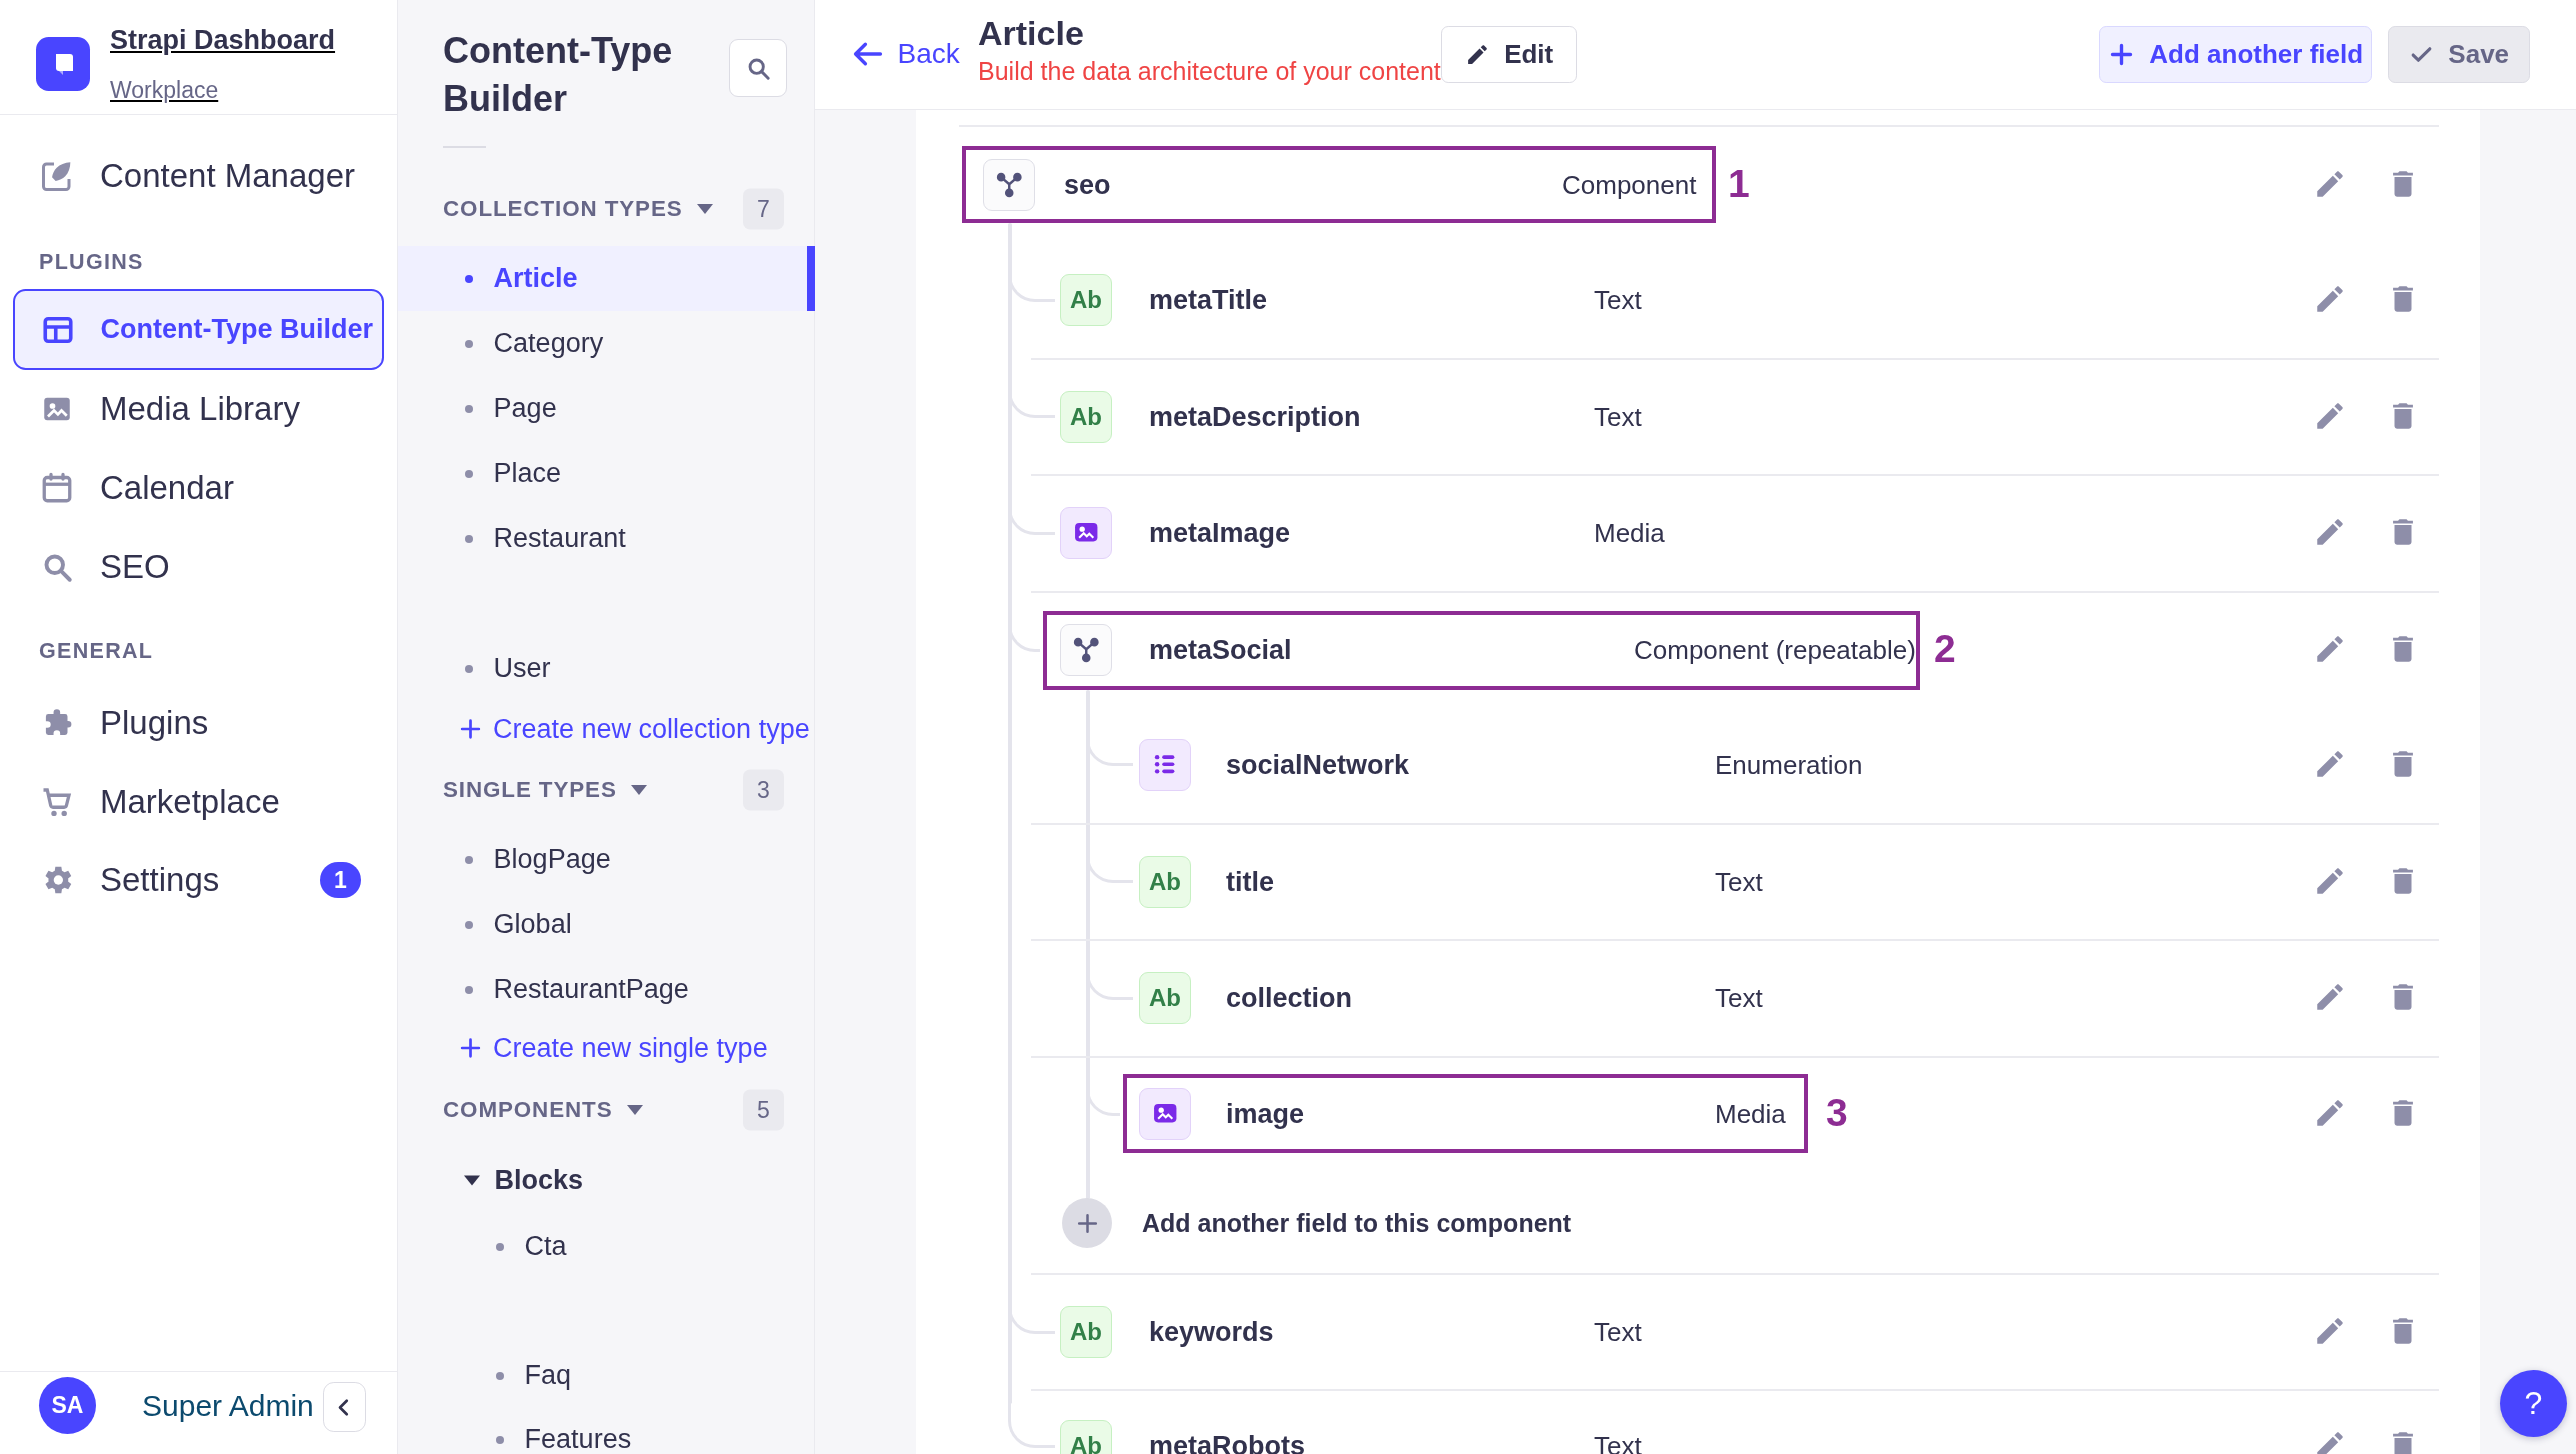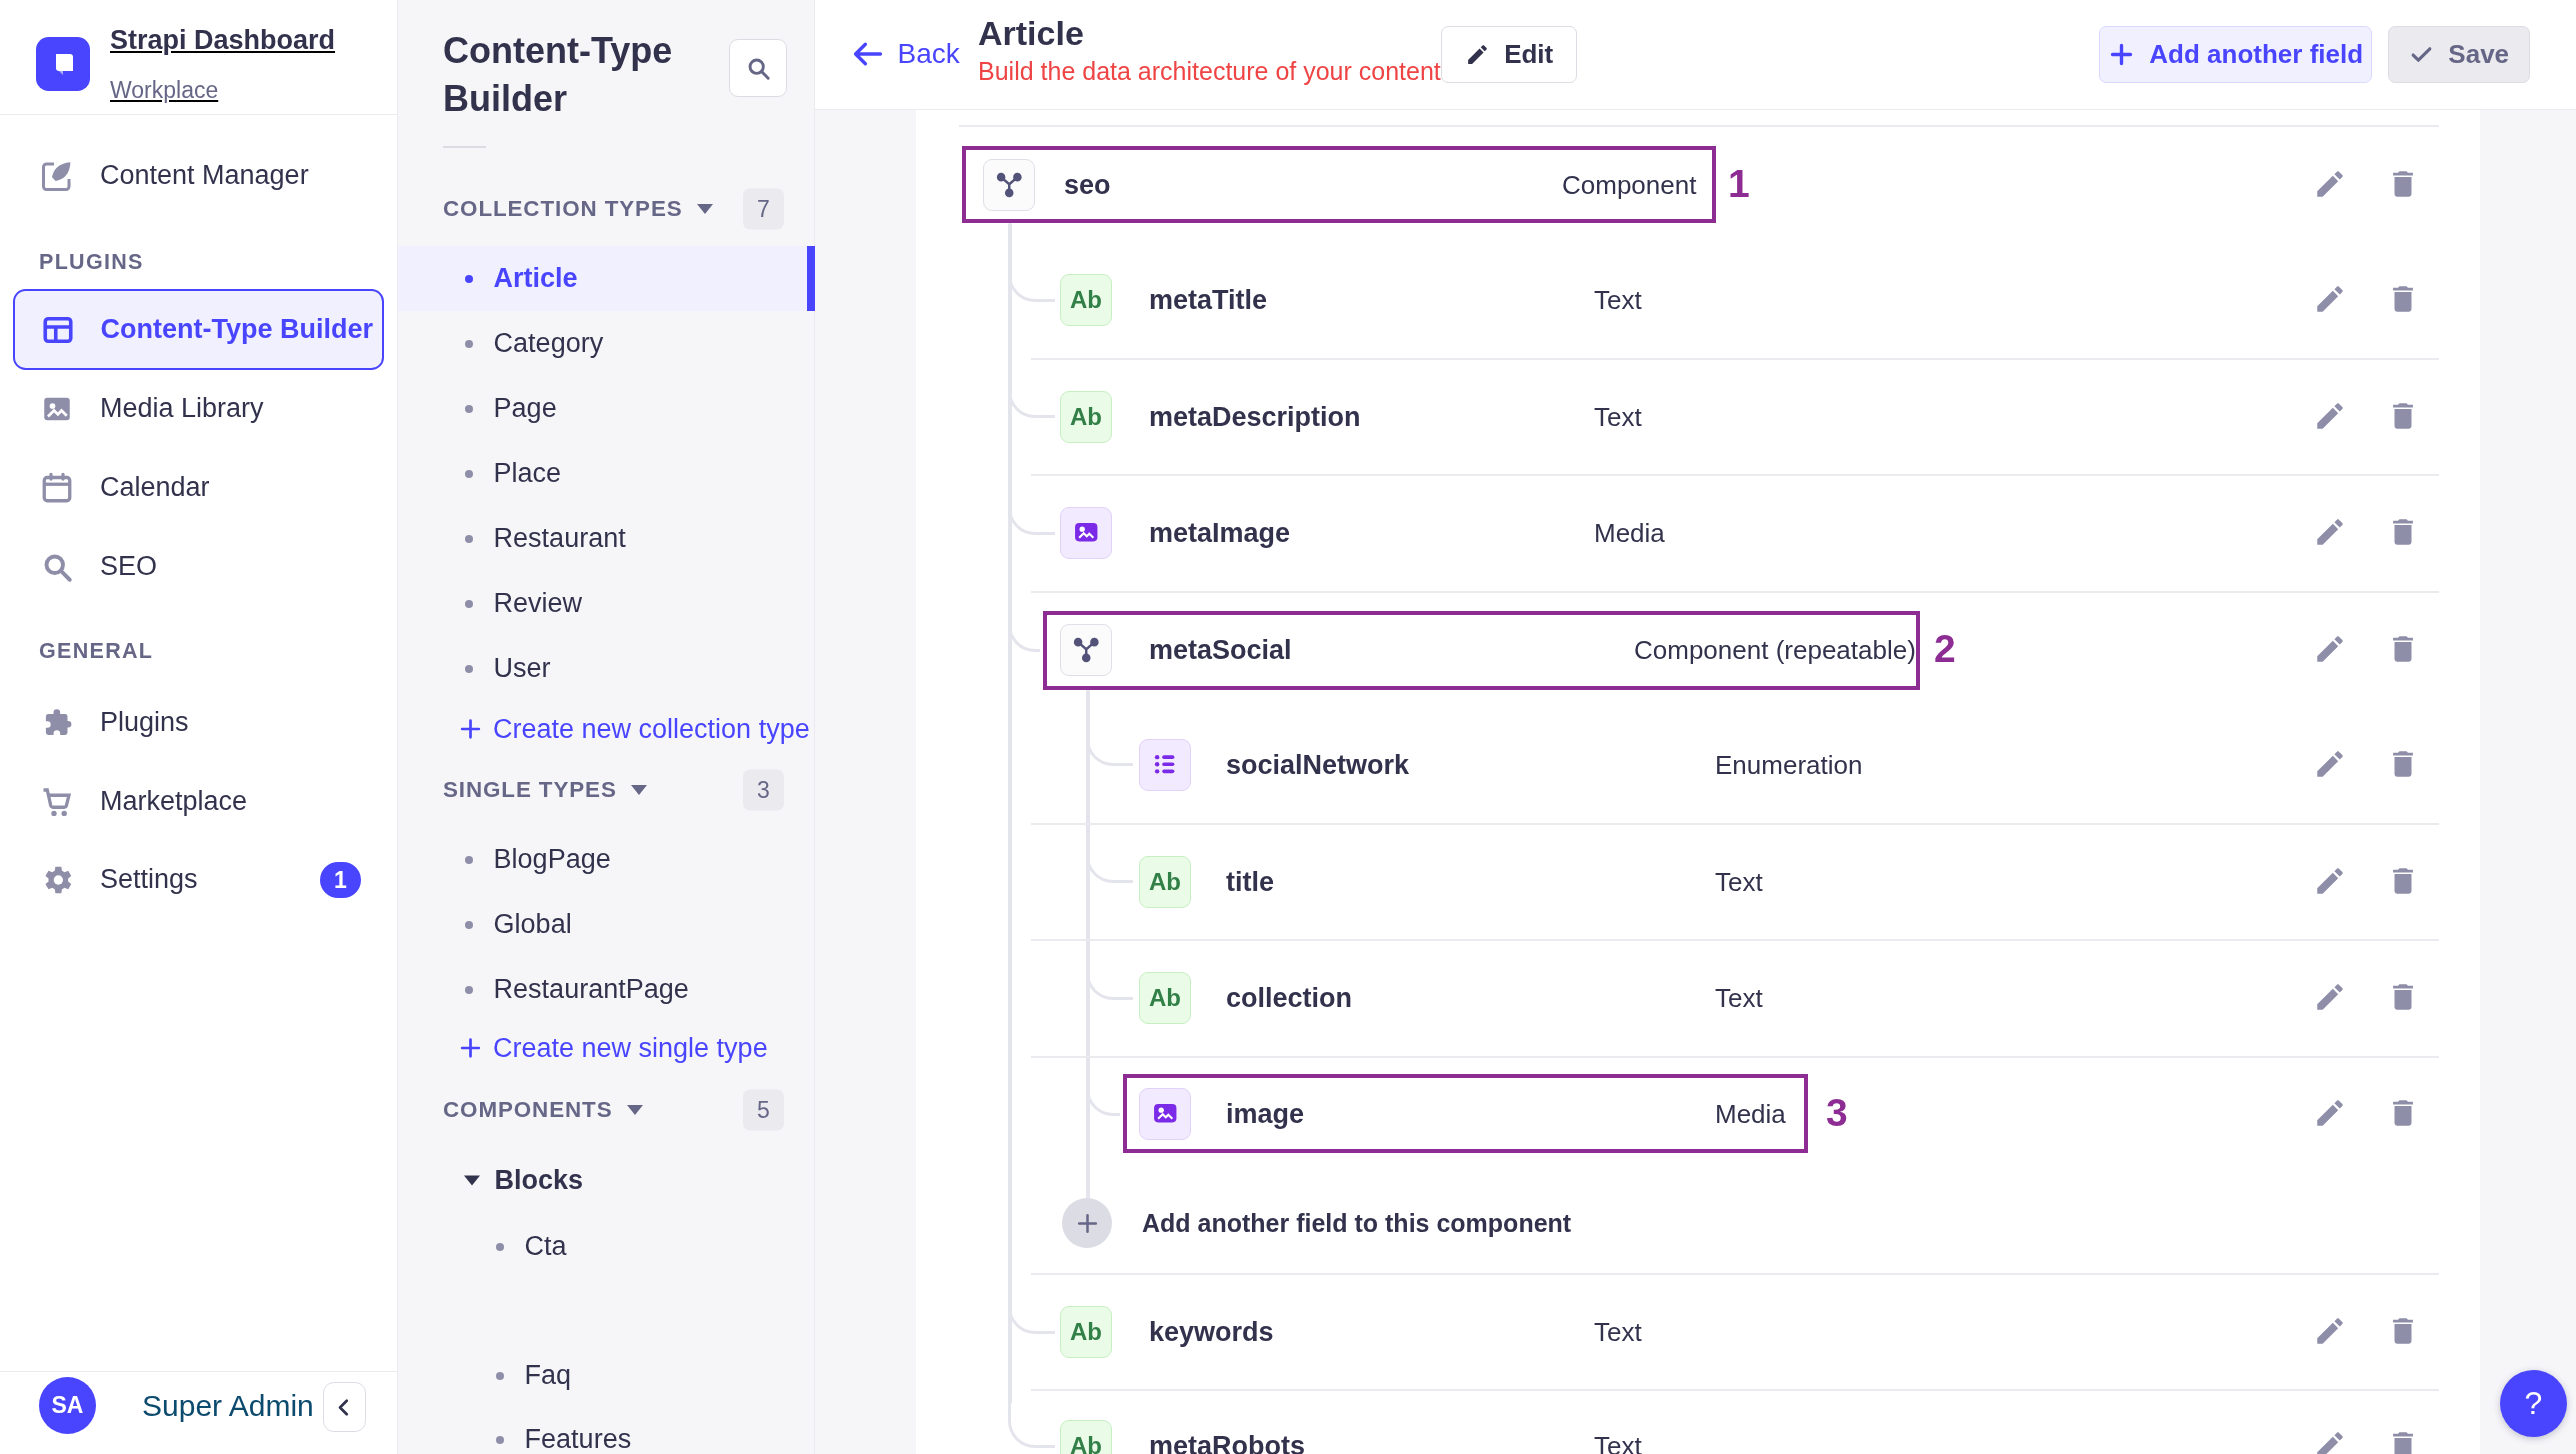--- a/index.html
+++ b/index.html
@@ -9,21 +9,21 @@
 
   
   .nav1{position:absolute;left:0;top:0;width:398px;height:1454px;background:#fff;border-right:0.9px solid #EAEAEF;box-sizing:border-box;}
   .logoRow{position:absolute;left:36px;top:25px;display:flex;align-items:center;gap:20px;text-decoration:underline;}
   .logoSq{width:54px;height:54px;border-radius:12.6px;background:#4945FF;display:flex;align-items:center;justify-content:center;}
   .appName{font-size:27px;font-weight:700;color:#32324D;line-height:30.5px;}
   .appWs{font-size:23px;color:#666687;line-height:27px;margin-top:21px;}
   .nav1 .topDivider{position:absolute;left:0;top:114px;width:398px;height:0.9px;background:#EAEAEF;}
   .navItem{position:absolute;left:0;width:398px;height:79px;display:flex;align-items:center;gap:25px;padding-left:39px;box-sizing:border-box;cursor:pointer;}
   .navItem .nIcon{width:36px;height:36px;color:#8E8EA9;flex:0 0 auto;}
-  .navItem .nLabel{font-size:27px;color:#32324D;}
+  .navItem .nLabel{font-size:33px;color:#32324D;}
   .sectLabel{position:absolute;left:39px;font-size:21.5px;font-weight:700;letter-spacing:1.3px;color:#666687;}
   .ctbSel{position:absolute;left:12.6px;top:289px;width:371px;height:81px;border:2.7px solid #4945FF;background:#F0F0FF;border-radius:12.6px;display:flex;align-items:center;gap:25px;padding-left:25px;box-sizing:border-box;cursor:pointer;}
   .ctbSel .nIcon{width:36px;height:36px;color:#4945FF;}
   .ctbSel .nLabel{font-size:27px;font-weight:600;color:#4945FF;}
   .badgePill{position:absolute;background:#4945FF;color:#fff;font-size:23px;font-weight:700;border-radius:18px;min-width:41px;height:36px;display:flex;align-items:center;justify-content:center;}
   .footDivider{position:absolute;left:0;top:1371px;width:398px;height:0.9px;background:#EAEAEF;}
   .avatar{position:absolute;left:39px;top:1377px;width:57px;height:57px;border-radius:50%;background:#4945FF;color:#fff;font-size:23px;font-weight:700;display:flex;align-items:center;justify-content:center;cursor:pointer;}
   .userName{position:absolute;left:142px;top:1406px;transform:translateY(-50%);font-size:30px;color:#0c4a6e;}
   .collapseBtn{position:absolute;left:323px;top:1382px;width:41px;height:48px;border:0.9px solid #DCDCE4;border-radius:10.8px;background:#fff;display:flex;align-items:center;justify-content:center;cursor:pointer;}
 
@@ -230,24 +230,20 @@
         <span class="lbl">Page</span>
       </div>
     <div class="p2row" style="top:441px">
         <span class="bullet"></span>
         <span class="lbl">Place</span>
       </div>
     <div class="p2row" style="top:506px">
         <span class="bullet"></span>
         <span class="lbl">Restaurant</span>
       </div>
-    <div class="p2row" style="top:571px">
-        <span class="bullet"></span>
-        <span class="lbl">Review</span>
-      </div>
     <div class="p2row" style="top:636px">
         <span class="bullet"></span>
         <span class="lbl">User</span>
       </div>
 
     <div class="createLink" style="top:729px">
       <svg width="25" height="25" viewBox="0 0 24 24">
           <path d="M12 4v16M4 12h16" stroke="currentColor" stroke-width="2.6" stroke-linecap="round"></path>
         </svg>
       <span>Create new collection type</span>

